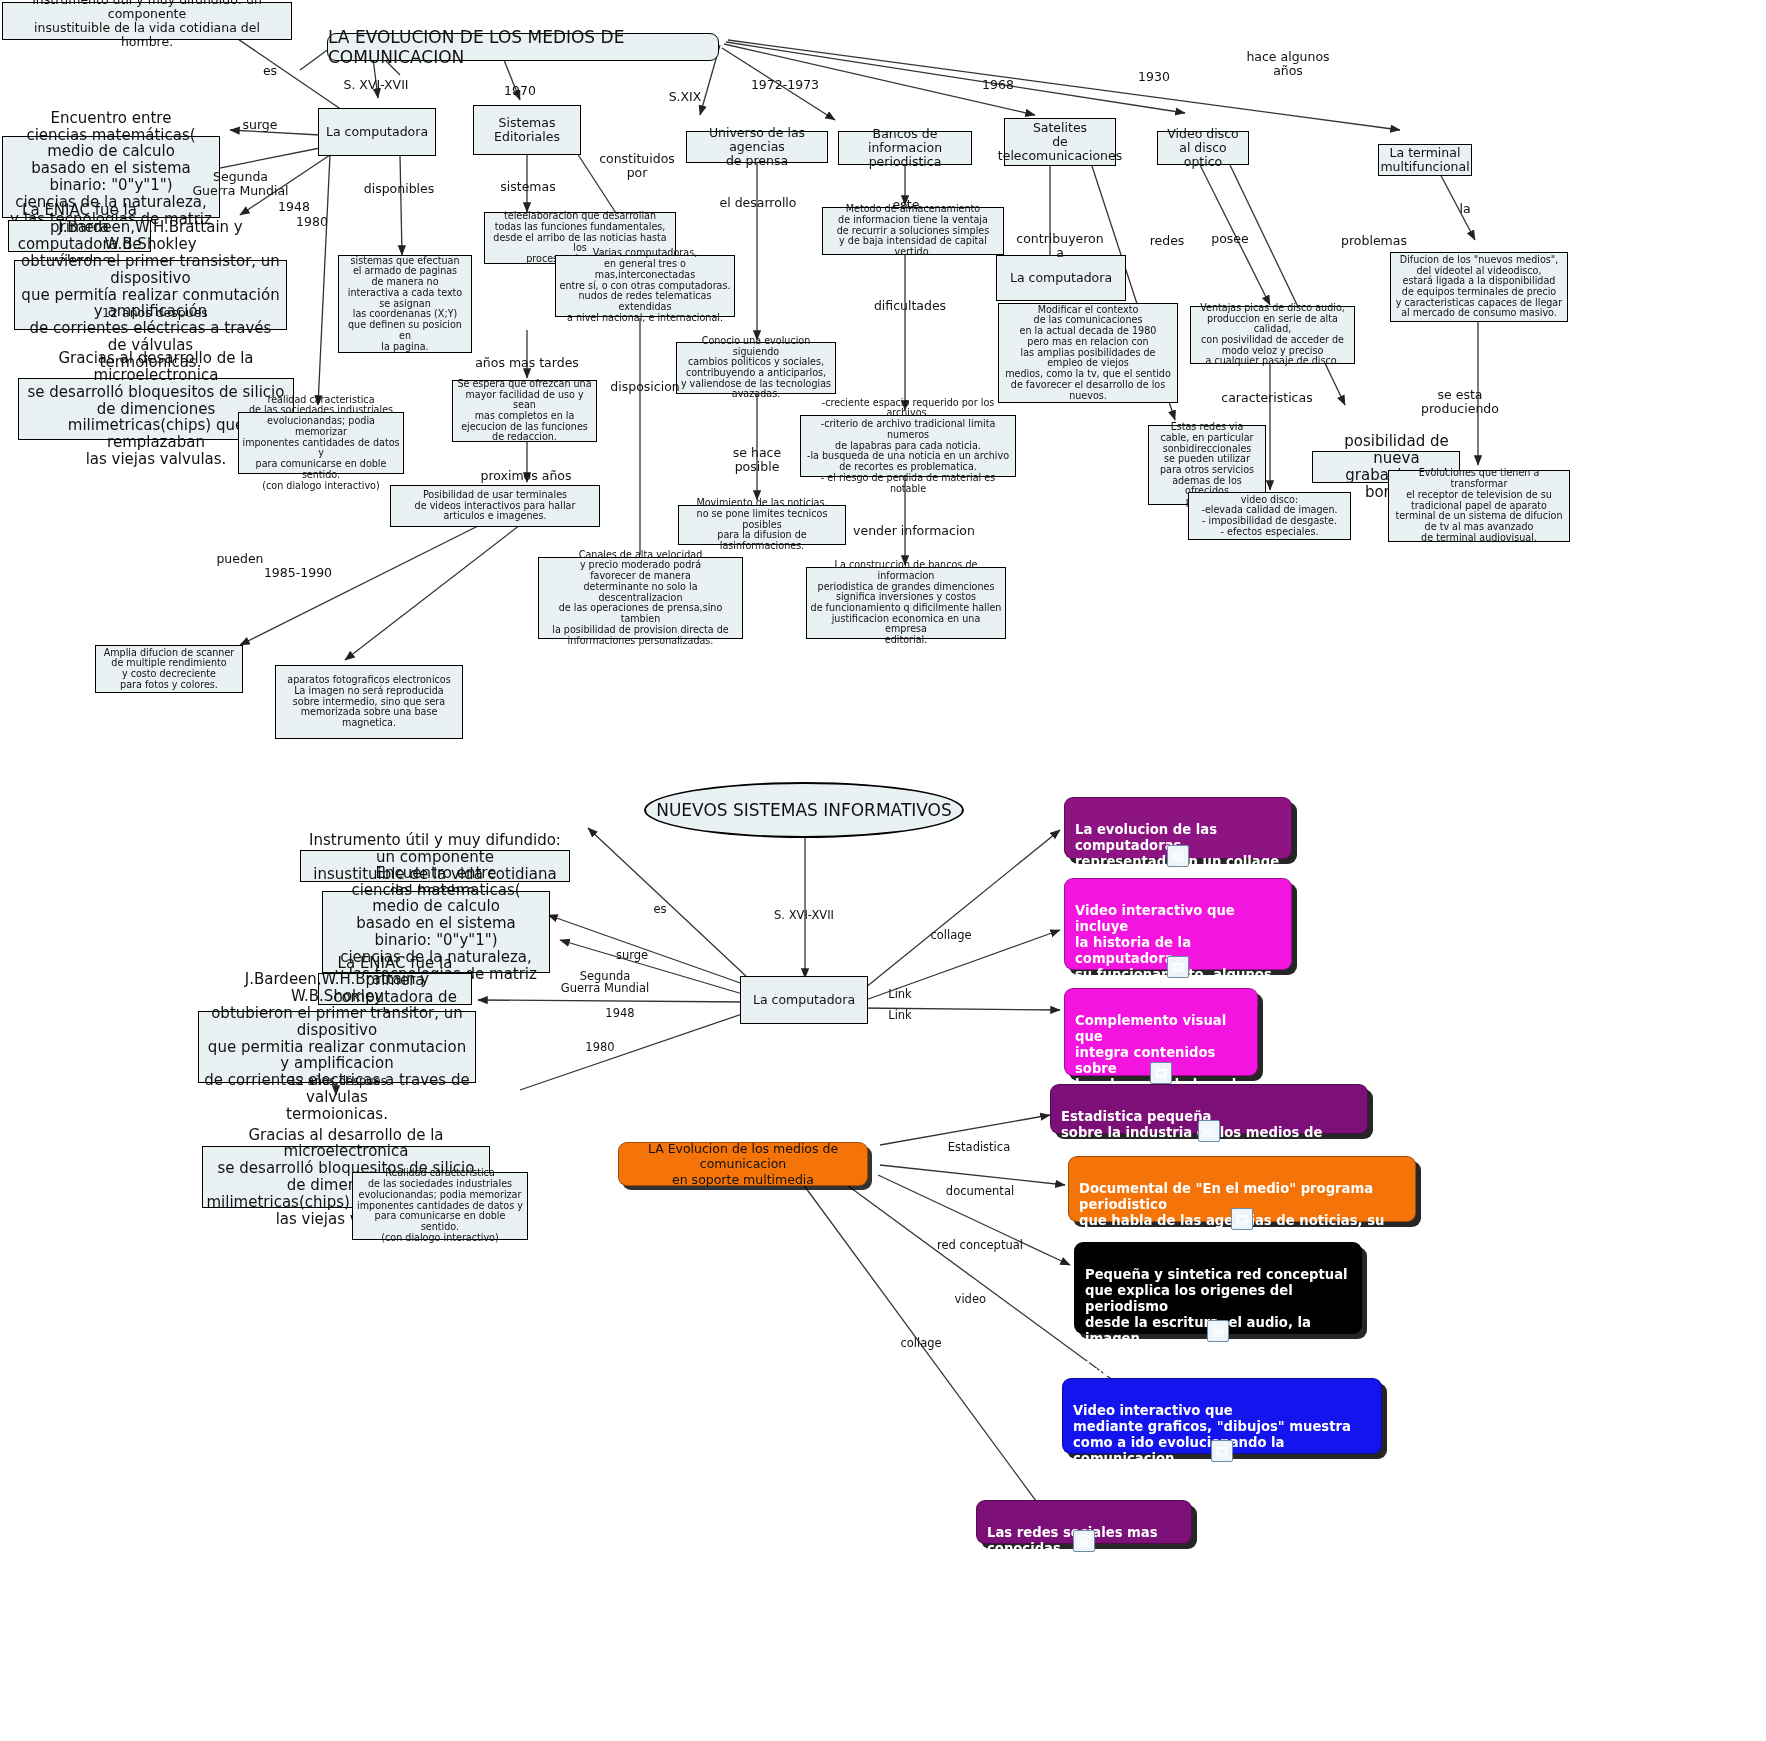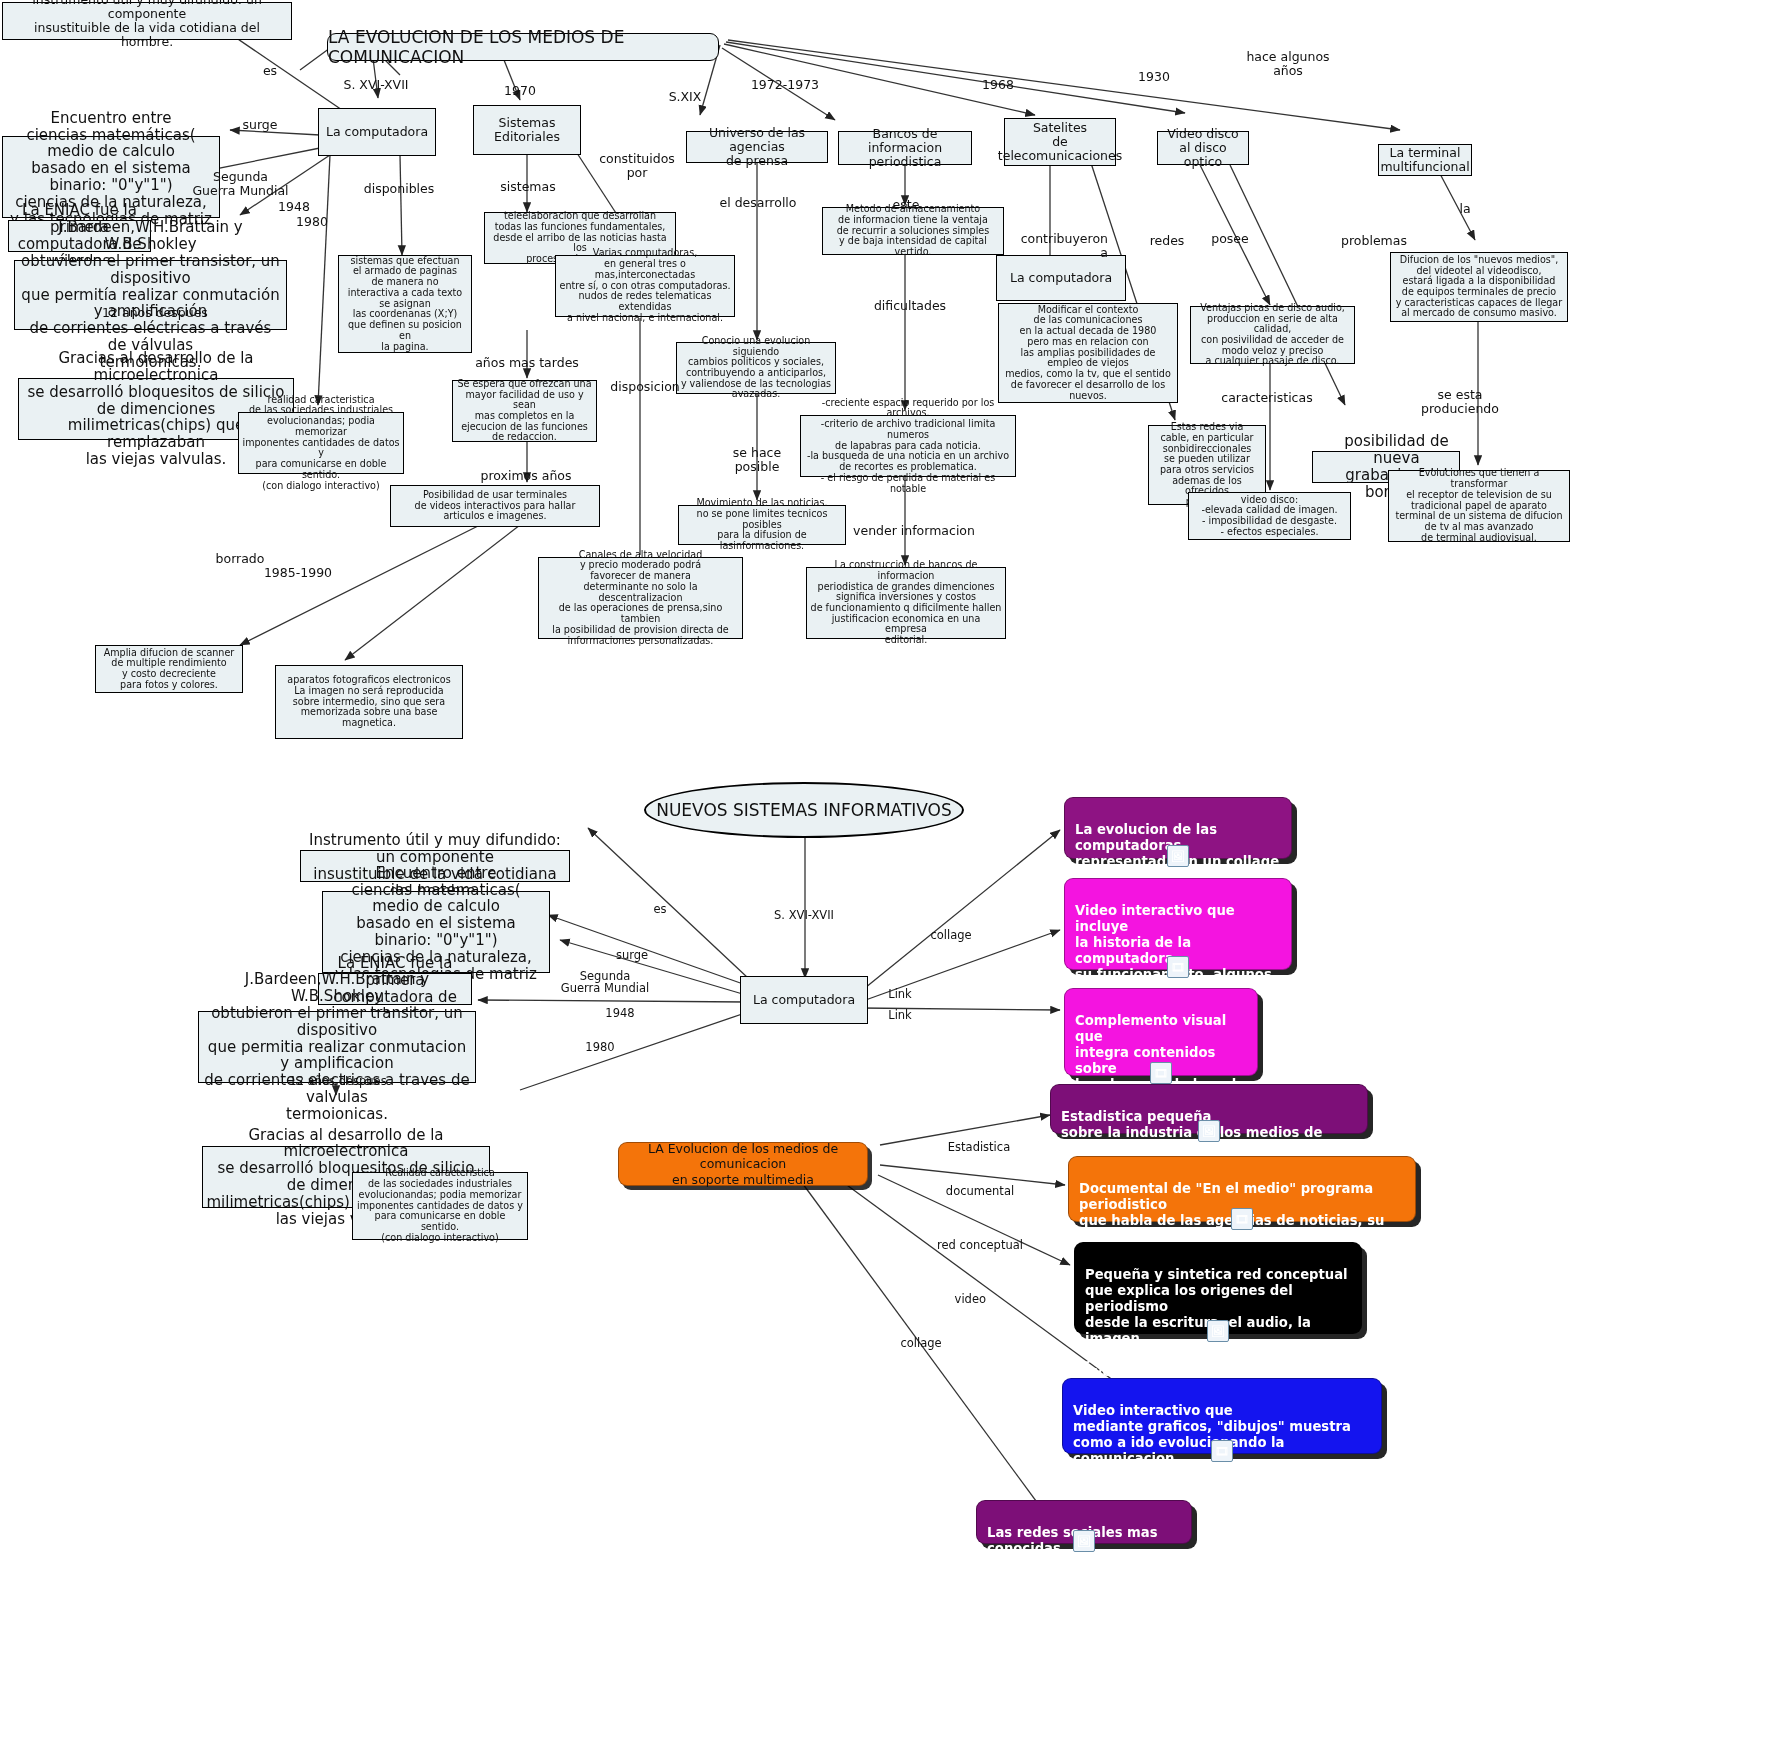--- a/index.html
+++ b/index.html
@@ -385,35 +385,35 @@
   <div class="elabel" style="left:592px;top:138px;width:90px;">
     <span>constituidos
 por</span></div>
   <div class="elabel" style="left:462px;top:342px;width:130px;">
     <span>años mas tardes</span></div>
   <div class="elabel" style="left:466px;top:455px;width:120px;">
     <span>proximos años</span></div>
   <div class="elabel" style="left:598px;top:366px;width:94px;">
     <span>disposicion</span></div>
   <div class="elabel" style="left:205px;top:538px;width:70px;">
-    <span>borrado</span></div>
+    <span>pueden</span></div>
   <div class="elabel" style="left:255px;top:552px;width:86px;">
     <span>1985-1990</span></div>
   <div class="elabel" style="left:708px;top:182px;width:100px;">
     <span>el desarrollo</span></div>
   <div class="elabel" style="left:712px;top:432px;width:90px;">
     <span>se hace
 posible</span></div>
   <div class="elabel" style="left:882px;top:184px;width:48px;">
     <span>este</span></div>
   <div class="elabel" style="left:862px;top:285px;width:96px;">
     <span>dificultades</span></div>
   <div class="elabel" style="left:848px;top:510px;width:132px;">
     <span>vender informacion</span></div>
-  <div class="elabel" style="left:1012px;top:218px;width:96px;text-align:right;">
+  <div class="elabel" style="left:1012px;top:218px;width:96px;">
     <span>contribuyeron
 a</span></div>
   <div class="elabel" style="left:1138px;top:220px;width:58px;">
     <span>redes</span></div>
   <div class="elabel" style="left:1202px;top:218px;width:56px;">
     <span>posee</span></div>
   <div class="elabel" style="left:1212px;top:377px;width:110px;">
     <span>caracteristicas</span></div>
   <div class="elabel" style="left:1328px;top:220px;width:92px;">
     <span>problemas</span></div>

